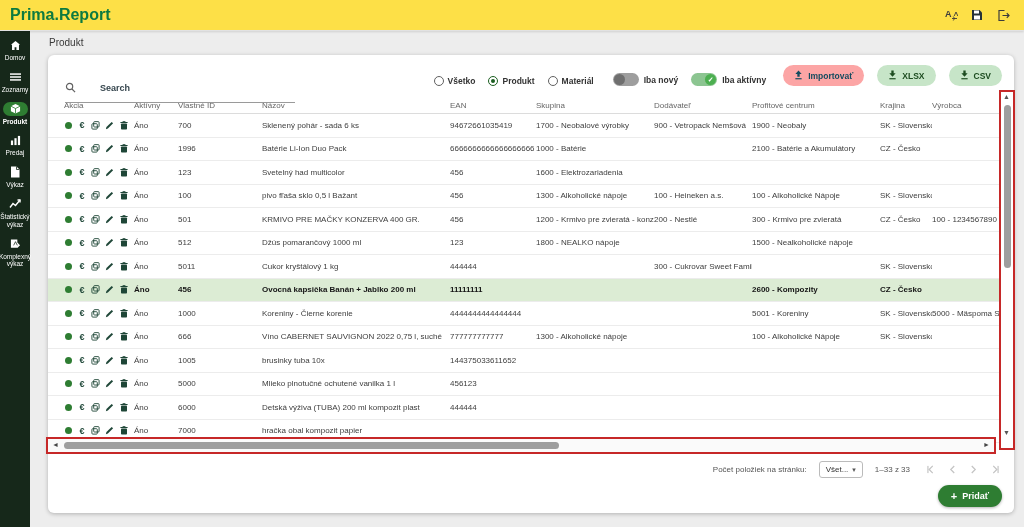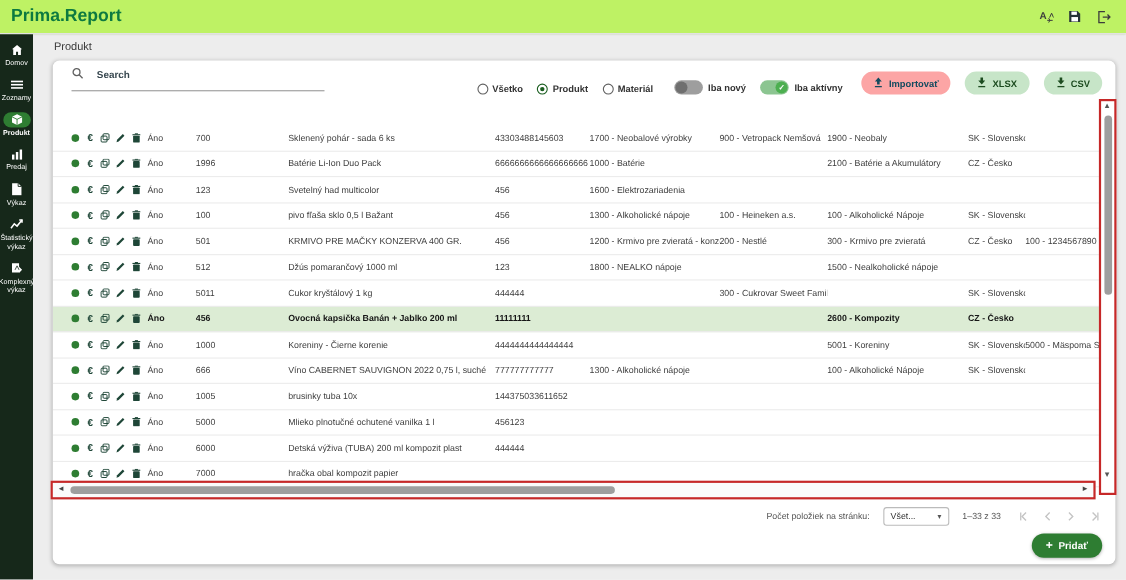--- a/index.html
+++ b/index.html
@@ -1,43 +1,43 @@
 <!DOCTYPE html>
 <html><head>
 <meta charset="utf-8">
 <style>
   * { margin:0; padding:0; box-sizing:border-box; }
   html,body { width:1024px; height:527px; }
   body { font-family:"Liberation Sans", sans-serif; background:#ededed; overflow:hidden; }
   .screen { position:relative; width:1024px; height:527px; background:#ededed; overflow:hidden; }
 
   
-  .topbar { position:absolute; top:0; left:0; right:0; height:31px; background:#bef264;
+  .topbar { position:absolute; top:0; left:0; right:0; height:31px; background:#fde047;
             border-bottom:1px solid #e2e2e2; box-shadow:0 1px 2px rgba(0,0,0,.12); z-index:6; }
   .logo { position:absolute; left:10px; top:6px; font-size:16px; font-weight:bold; color:#0d7a40; }
   .topbar-icons { position:absolute; right:14px; top:8px; display:flex; gap:12px; align-items:center; }
   .tico { width:14px; height:14px; display:inline-flex; align-items:center; justify-content:center; cursor:pointer; }
 
   
   .sidebar { position:absolute; left:0; top:31px; bottom:0; width:30px; background:#16281a;
              display:flex; flex-direction:column; align-items:center; padding-top:7px; gap:8px; z-index:5; }
   .side-item { width:30px; display:flex; flex-direction:column; align-items:center; cursor:pointer; }
   .side-item .ic { display:flex; align-items:center; justify-content:center; height:14px; }
   .side-item .lbl { font-size:6.5px; color:#fff; text-align:center; line-height:1.2; margin-top:2px; }
   .side-item.active .ic { background:#2e7d32; border-radius:8px; padding:2px 7px; }
   .side-item.active .lbl { font-weight:bold; }
 
   
   .page-title { position:absolute; left:49px; top:37px; font-size:10px; color:#3a3a3a; }
   .card { position:absolute; left:48px; top:55px; width:966px; height:458px; background:#fff;
           border-radius:6px; box-shadow:0 1px 4px rgba(0,0,0,.25); overflow:hidden; }
 
   
-  .search { position:absolute; left:17px; top:4px; width:230px; border-bottom:1px solid #9a9a9a;
-            padding-bottom:5px; display:flex; gap:12px; align-items:center; }
+  .search { position:absolute; left:17px; top:24px; width:230px; border-bottom:1px solid #9a9a9a;
+            padding-bottom:5px; display:flex; gap:24px; align-items:center; }
   .search input { border:none; outline:none; width:190px; font-size:9px; font-family:"Liberation Sans",sans-serif; color:#263238; background:transparent; }
   .search input::placeholder { color:#37474f; font-weight:bold; opacity:1; }
 
   .filters { position:absolute; right:12px; top:10px; display:flex; align-items:flex-end; gap:13px; }
   .radio { display:flex; align-items:center; gap:4px; font-size:8.5px; font-weight:bold; color:#333; cursor:pointer; }
   .rb { width:10px; height:10px; border:1.5px solid #616161; border-radius:50%; position:relative; }
   .rb.checked { border-color:#1b5e20; }
   .rb.checked::after { content:""; position:absolute; left:1.5px; top:1.5px; width:4px; height:4px;
                        border-radius:50%; background:#1b5e20; }
   .toggle { display:flex; align-items:center; gap:5px; font-size:8.5px; font-weight:bold; color:#333; cursor:pointer; }
@@ -81,21 +81,21 @@
   .vthumb { position:absolute; left:2.5px; top:13px; width:7px; height:163px; background:#9e9e9e; border-radius:4px; }
   .varrow { position:absolute; left:0; width:11px; text-align:center; font-size:7px; color:#555; }
   .hscroll-box { position:absolute; left:46px; top:437px; width:950px; height:17px;
                  border:2.5px solid #c62828; background:#fafafa; z-index:10; }
   .hthumb { position:absolute; left:16px; top:2.5px; width:495px; height:7px; background:#9e9e9e; border-radius:4px; }
   .harrow { position:absolute; top:1.5px; font-size:7px; color:#444; }
 
   
   .pagination { position:absolute; right:14px; top:406px; display:flex; align-items:center; gap:12px;
                 font-size:8px; color:#555; }
-  .select { border:1px solid #bbb; border-radius:3px; padding:3px 6px; display:flex; gap:20px;
+  .select { border:1px solid #bbb; border-radius:3px; padding:3px 6px; display:flex; gap:4px;
             align-items:center; color:#333; cursor:pointer; }
   .select .caret { font-size:7px; color:#555; }
   .pnav { display:flex; gap:14px; align-items:center; margin-left:4px; }
   .pnav span { cursor:default; display:inline-flex; }
 
   
   .add-btn { position:absolute; right:12px; top:430px; background:#2e7d32; color:#fff; border:none;
              border-radius:12px; height:22px; padding:0 13px; display:flex; align-items:center; gap:5px;
              font-size:9px; font-weight:bold; font-family:"Liberation Sans",sans-serif; cursor:pointer;
              box-shadow:0 1px 3px rgba(0,0,0,.3); }
@@ -259,20 +259,32 @@
         <span>
           <svg width="9" height="10" viewBox="0 0 10 11">
               <path d="M5 7.5 L1.5 3.5 H3.7 V0.5 H6.3 V3.5 H8.5 Z" fill="#1d4c20"></path>
               <rect x="1.5" y="9" width="7" height="1.3" fill="#1d4c20"></rect>
             </svg>
         </span>
         <span>CSV</span>
       </button>
     </div>
 
+    <div class="thead">
+        <span class="hcell col-akcia">Akcia</span>
+        <span class="hcell col-aktivny">Aktívny</span>
+        <span class="hcell col-id">Vlastné ID</span>
+        <span class="hcell col-nazov">Názov</span>
+        <span class="hcell col-ean">EAN</span>
+        <span class="hcell col-skupina">Skupina</span>
+        <span class="hcell col-dodavatel">Dodávateľ</span>
+        <span class="hcell col-pc">Profitové centrum</span>
+        <span class="hcell col-krajina">Krajina</span>
+        <span class="hcell col-vyrobca">Výrobca</span>
+      </div>
     <div class="tbody">
         <div class="trow">
           <span class="cell col-akcia">
   <span class="ai">
               <span class="dot"></span>
             </span>
   <span class="ai euro">€</span>
   <span class="ai">
     <svg width="9" height="9" viewBox="0 0 10 10">
                 <rect x="3" y="0.7" width="6" height="6" rx="1" fill="none" stroke="#1e4637" stroke-width="1"></rect>
@@ -288,21 +300,21 @@
     <svg width="8" height="9" viewBox="0 0 8 9">
                 <rect x="1" y="2.4" width="6" height="6.2" rx="0.8" fill="#1e4637"></rect>
                 <rect x="0.4" y="1" width="7.2" height="1" fill="#1e4637"></rect>
                 <rect x="2.6" y="0.2" width="2.8" height="1" fill="#1e4637"></rect>
               </svg>
   </span>
 </span>
           <span class="cell col-aktivny">Áno</span>
           <span class="cell col-id">700</span>
           <span class="cell col-nazov">Sklenený pohár - sada 6 ks</span>
-          <span class="cell col-ean">43303488145603</span>
+          <span class="cell col-ean">94672661035419</span>
           <span class="cell col-skupina">1700 - Neobalové výrobky</span>
           <span class="cell col-dodavatel">900 - Vetropack Nemšová</span>
           <span class="cell col-pc">1900 - Neobaly</span>
           <span class="cell col-krajina">SK - Slovensko</span>
           <span class="cell col-vyrobca"></span>
         </div>
         <div class="trow">
           <span class="cell col-akcia">
   <span class="ai">
               <span class="dot"></span>

